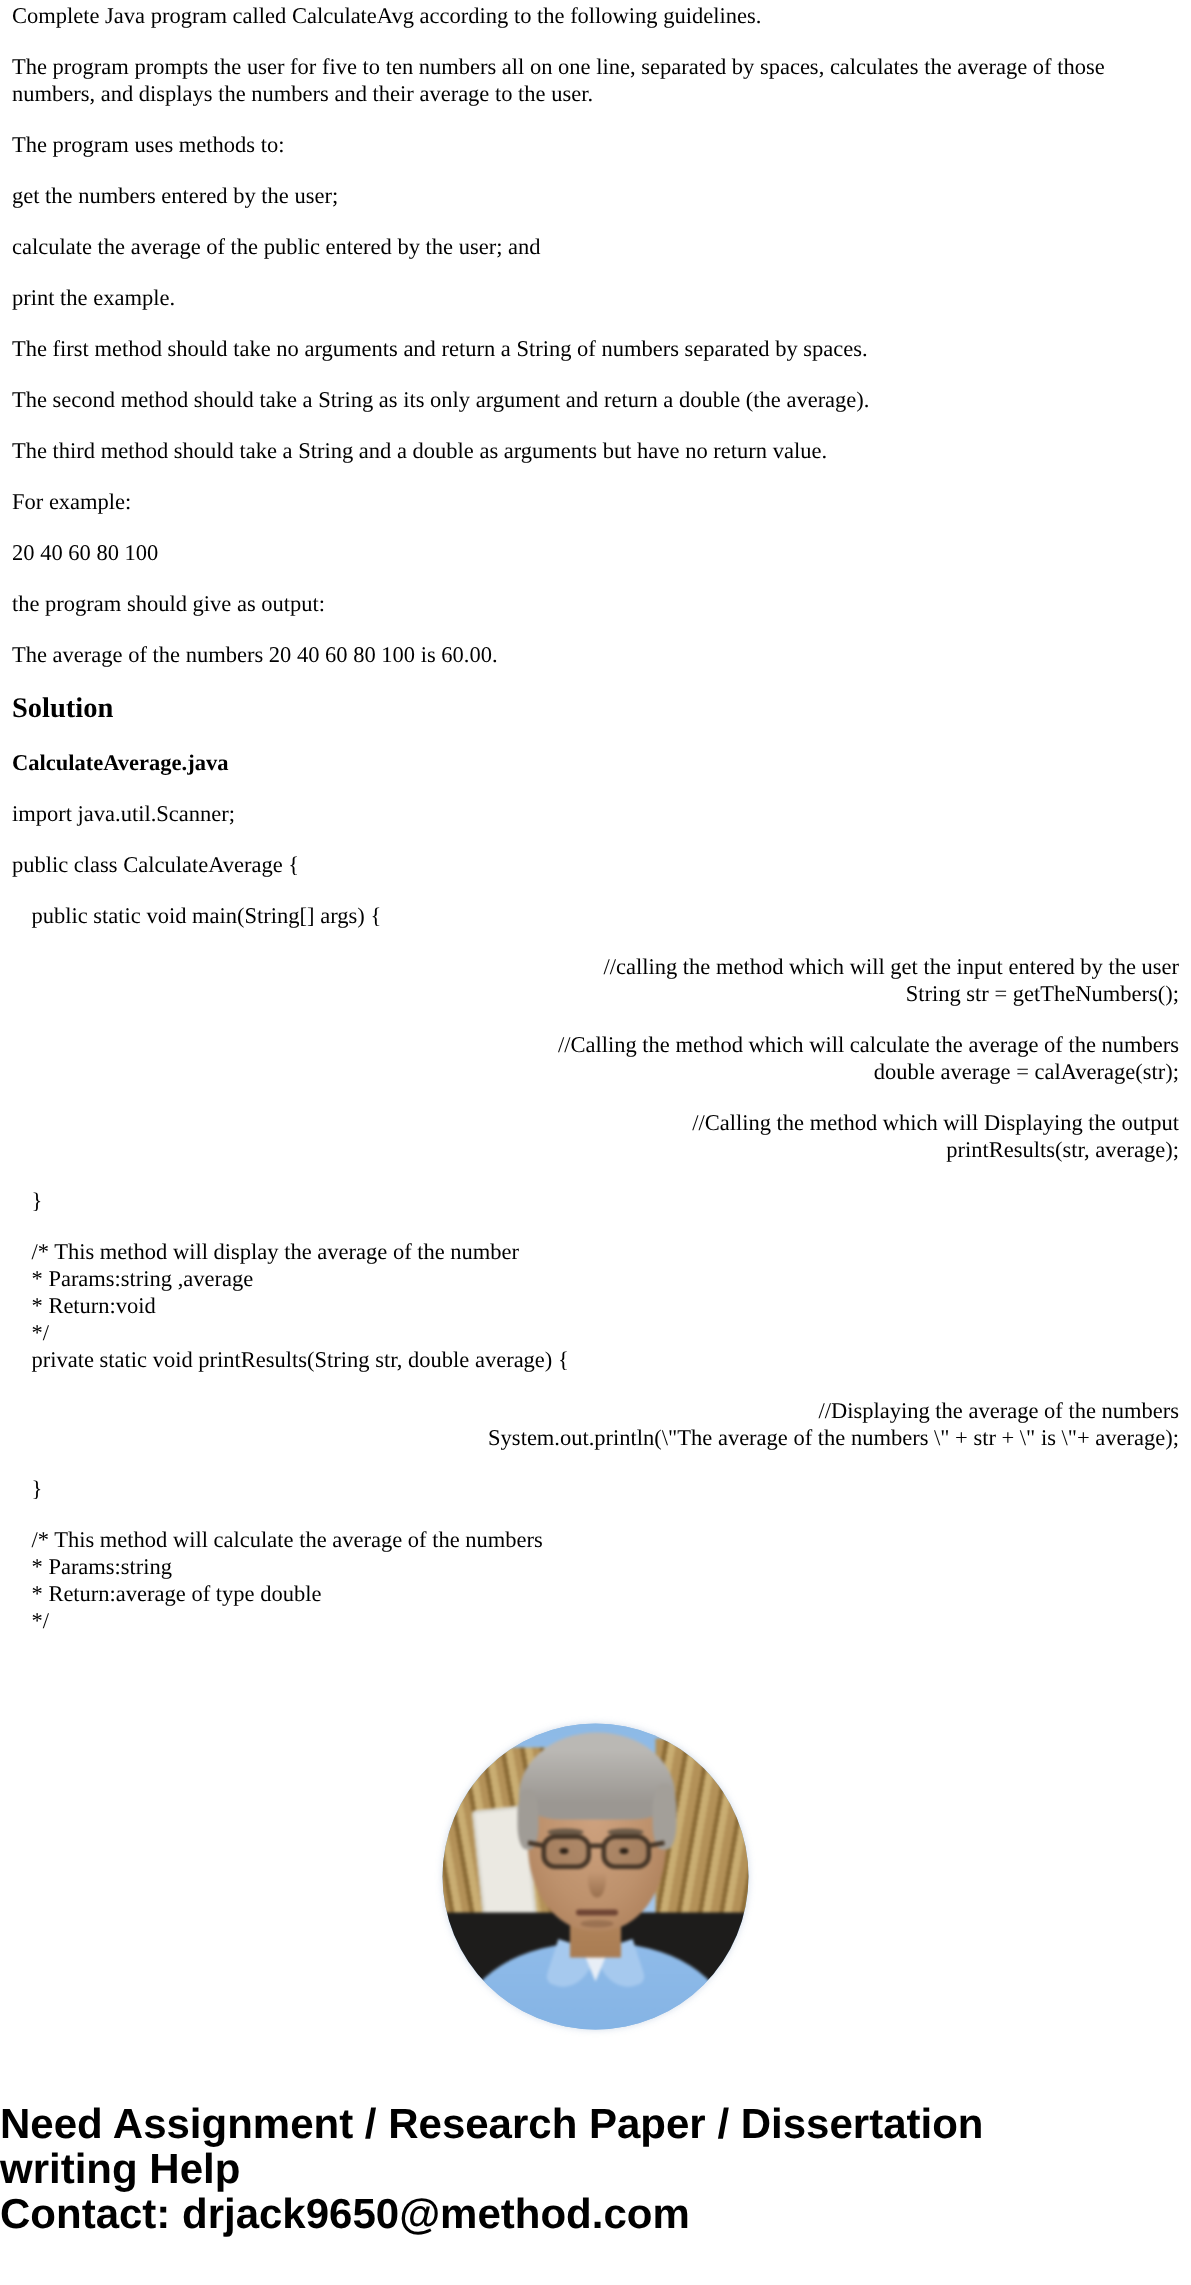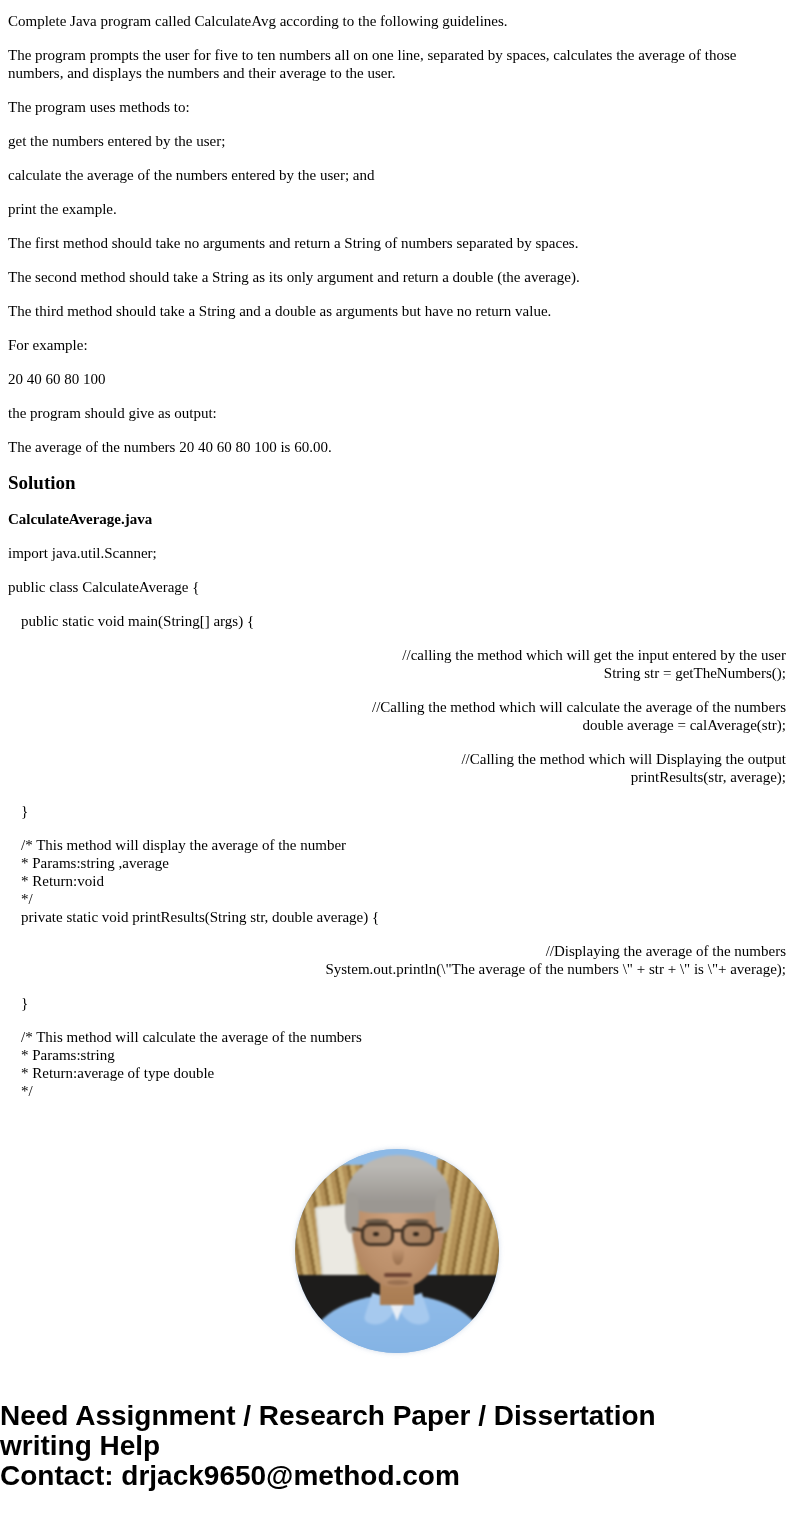--- a/index.html
+++ b/index.html
@@ -9,21 +9,21 @@
     background: #ffffff;
     overflow: hidden;
     font-family: "Liberation Serif", serif;
     color: #000;
   }
 
   
   #doc {
     height: 1125px;
     overflow: hidden;
-    padding: 12px 8px 0 8px;
+    padding: 2px 8px 0 8px;
   }
   .blk {
     font-size: 15px;
     line-height: 18px;
     margin: 0 0 16px 0;
     white-space: normal;
   }
   .blk .line { min-height: 18px; }
   .s-heading {
     font-size: 19px;
@@ -166,21 +166,21 @@
     <div class="blk s-body ind-0">
       <div class="line">The program prompts the user for five to ten numbers all on one line, separated by spaces, calculates the average of those numbers, and displays the numbers and their average to the user.</div>
     </div>
     <div class="blk s-body ind-0">
       <div class="line">The program uses methods to:</div>
     </div>
     <div class="blk s-body ind-0">
       <div class="line">get the numbers entered by the user;</div>
     </div>
     <div class="blk s-body ind-0">
-      <div class="line">calculate the average of the numbers entered by the user; and</div>
+      <div class="line">calculate the average of the public entered by the user; and</div>
     </div>
     <div class="blk s-body ind-0">
       <div class="line">print the example.</div>
     </div>
     <div class="blk s-body ind-0">
       <div class="line">The first method should take no arguments and return a String of numbers separated by spaces.</div>
     </div>
     <div class="blk s-body ind-0">
       <div class="line">The second method should take a String as its only argument and return a double (the average).</div>
     </div>

